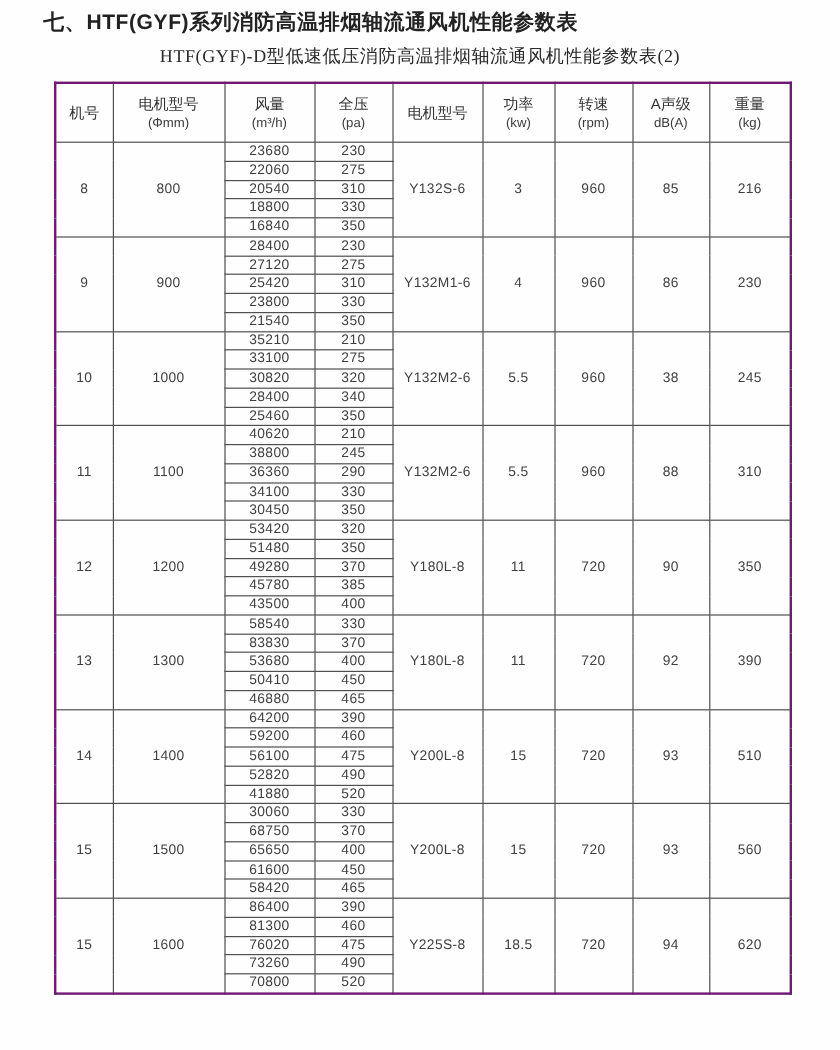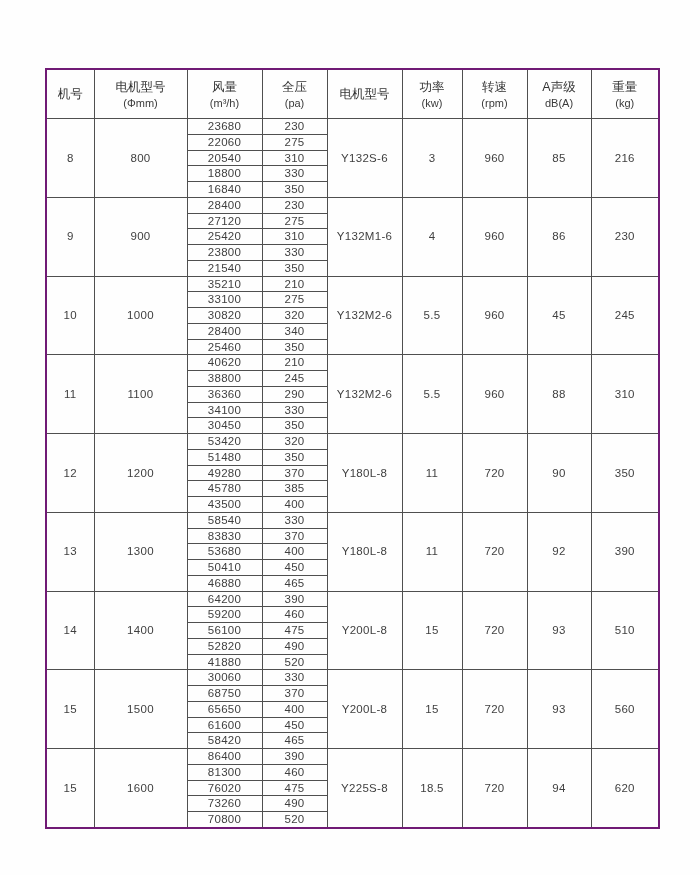--- a/index.html
+++ b/index.html
@@ -83,20 +83,22 @@
   col.c-motor     { width: 75px; }
   col.c-power     { width: 60px; }
   col.c-speed     { width: 65px; }
   col.c-noise     { width: 64px; }
   col.c-weight    { width: 68px; }
 </style>
 </head>
 <body>
 
 <div class="page">
+  <h1 class="page-title">七、HTF(GYF)系列消防高温排烟轴流通风机性能参数表</h1>
+  <div class="subtitle">HTF(GYF)-D型低速低压消防高温排烟轴流通风机性能参数表(2)</div>
 
   <table class="fan-table">
     <colgroup>
       <col class="c-machine">
         <col class="c-diameter">
         <col class="c-volume">
       <col class="c-pressure">
         <col class="c-motor">
         <col class="c-power">
       <col class="c-speed">
@@ -197,21 +199,21 @@
           <td>350</td>
         </tr>
         <tr>
           <td rowspan="5">10</td>
           <td rowspan="5">1000</td>
           <td>35210</td>
           <td>210</td>
           <td rowspan="5">Y132M2-6</td>
           <td rowspan="5">5.5</td>
           <td rowspan="5">960</td>
-          <td rowspan="5">45</td>
+          <td rowspan="5">38</td>
           <td rowspan="5">245</td>
         </tr>
         <tr>
           <td>33100</td>
           <td>275</td>
         </tr>
         <tr>
           <td>30820</td>
           <td>320</td>
         </tr>

